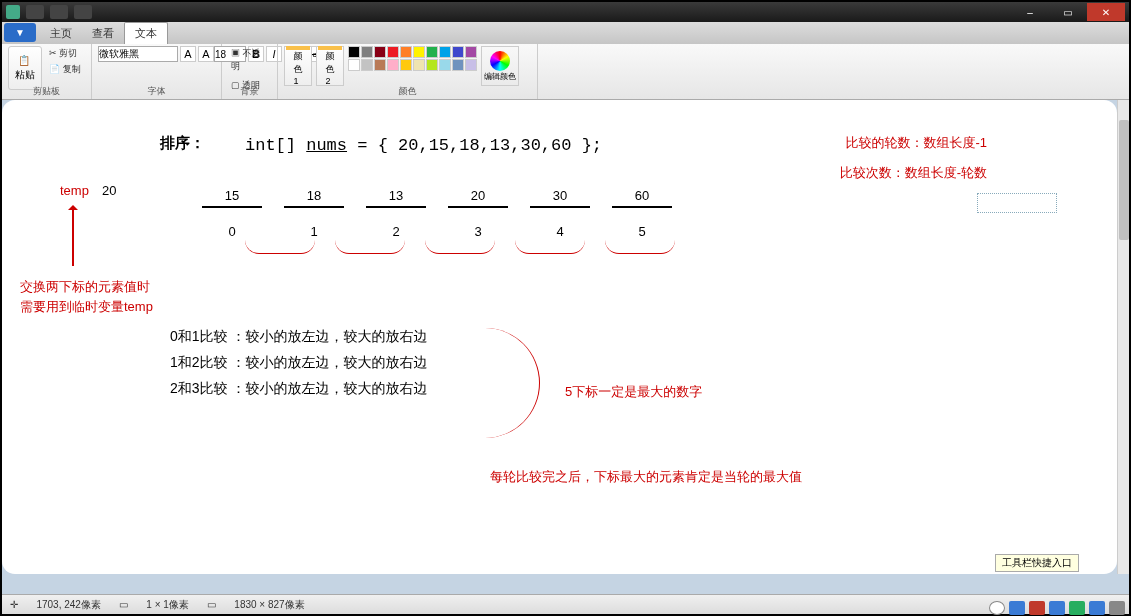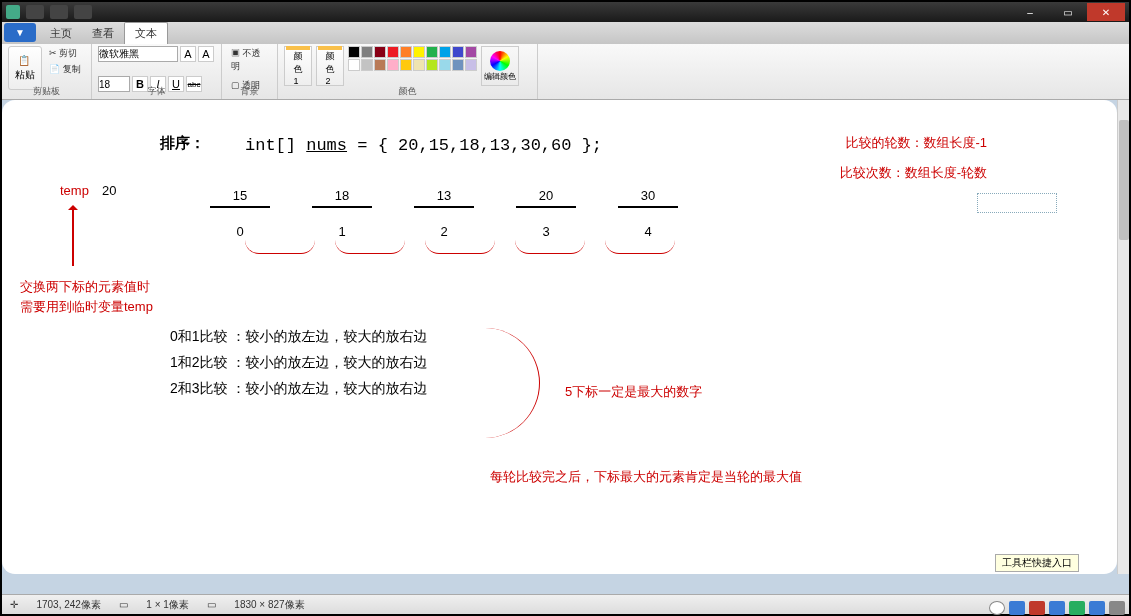--- a/index.html
+++ b/index.html
@@ -45,21 +45,21 @@
 
 .doc { position: absolute; inset: 8px 20px 8px 8px; background: #fff; }
 
 .doc-content { position: relative; width: 100%; height: 100%; font-size: 13px; color: #000; }
 .heading { position: absolute; left: 150px; top: 26px; font-size: 15px; font-weight: 600; }
 .code { position: absolute; left: 235px; top: 28px; font-family: "Courier New", monospace; font-size: 17px; }
 .code .u { text-decoration: underline; }
 .temp-lbl { position: absolute; left: 50px; top: 75px; color: #c00; font-size: 13px; }
 .temp-val { position: absolute; left: 92px; top: 75px; font-size: 13px; }
 
-.array { position: absolute; left: 200px; top: 80px; display: flex; gap: 42px; }
+.array { position: absolute; left: 192px; top: 80px; display: flex; gap: 22px; }
 .cell { width: 60px; text-align: center; }
 .cell .val { font-size: 13px; padding-bottom: 3px; border-bottom: 2px solid #000; }
 .cell .idx { font-size: 13px; margin-top: 16px; }
 
 .swap-arc { position: absolute; border-bottom: 1px solid #c00; border-radius: 0 0 40px 40px; height: 14px; }
 
 .arrow-up { position: absolute; left: 62px; top: 98px; width: 2px; height: 60px; background: #c00; }
 .arrow-up::before { content:''; position: absolute; top: -6px; left: -4px; border: 5px solid transparent; border-bottom-color: #c00; }
 
 .note-red { color: #c00; font-size: 13px; position: absolute; }
@@ -113,21 +113,21 @@
         </div>
         <div class="clipboard-btns">
           <div class="small-btn"><span>✂</span> <span>剪切</span></div>
           <div class="small-btn"><span>📄</span> <span>复制</span></div>
         </div>
       </div>
       <div class="rgroup-label">剪贴板</div>
     </div>
 
     <div class="rgroup" style="width:130px">
-      <div class="rgroup-body" style="flex-direction:column;gap:14px">
+      <div class="rgroup-body" style="flex-direction:row;gap:0">
         <div style="display:flex;gap:2px">
           <input class="font-select" value="微软雅黑" style="">
           <div class="fbtn">A</div>
           <div class="fbtn">A</div>
         </div>
         <div style="display:flex;gap:2px">
           <input class="font-size" value="18" style="">
           <div class="fbtn" style="font-weight:bold">B</div>
           <div class="fbtn" style="font-style:italic">I</div>
           <div class="fbtn" style="text-decoration:underline">U</div>
@@ -216,20 +216,24 @@
                 <div class="idx">2</div>
               </div>
               <div class="cell">
                 <div class="val">20</div>
                 <div class="idx">3</div>
               </div>
               <div class="cell">
                 <div class="val">30</div>
                 <div class="idx">4</div>
               </div>
+              <div class="cell">
+                <div class="val">60</div>
+                <div class="idx">5</div>
+              </div>
             </div>
 
           <div class="swap-arc" style="left:235px;top:132px;width:70px"></div>
           <div class="swap-arc" style="left:325px;top:132px;width:70px"></div>
           <div class="swap-arc" style="left:415px;top:132px;width:70px"></div>
           <div class="swap-arc" style="left:505px;top:132px;width:70px"></div>
           <div class="swap-arc" style="left:595px;top:132px;width:70px"></div>
 
           <div class="note-red" style="left:10px;top:170px">交换两下标的元素值时</div>
           <div class="note-red" style="left:10px;top:190px">需要用到临时变量temp</div>

